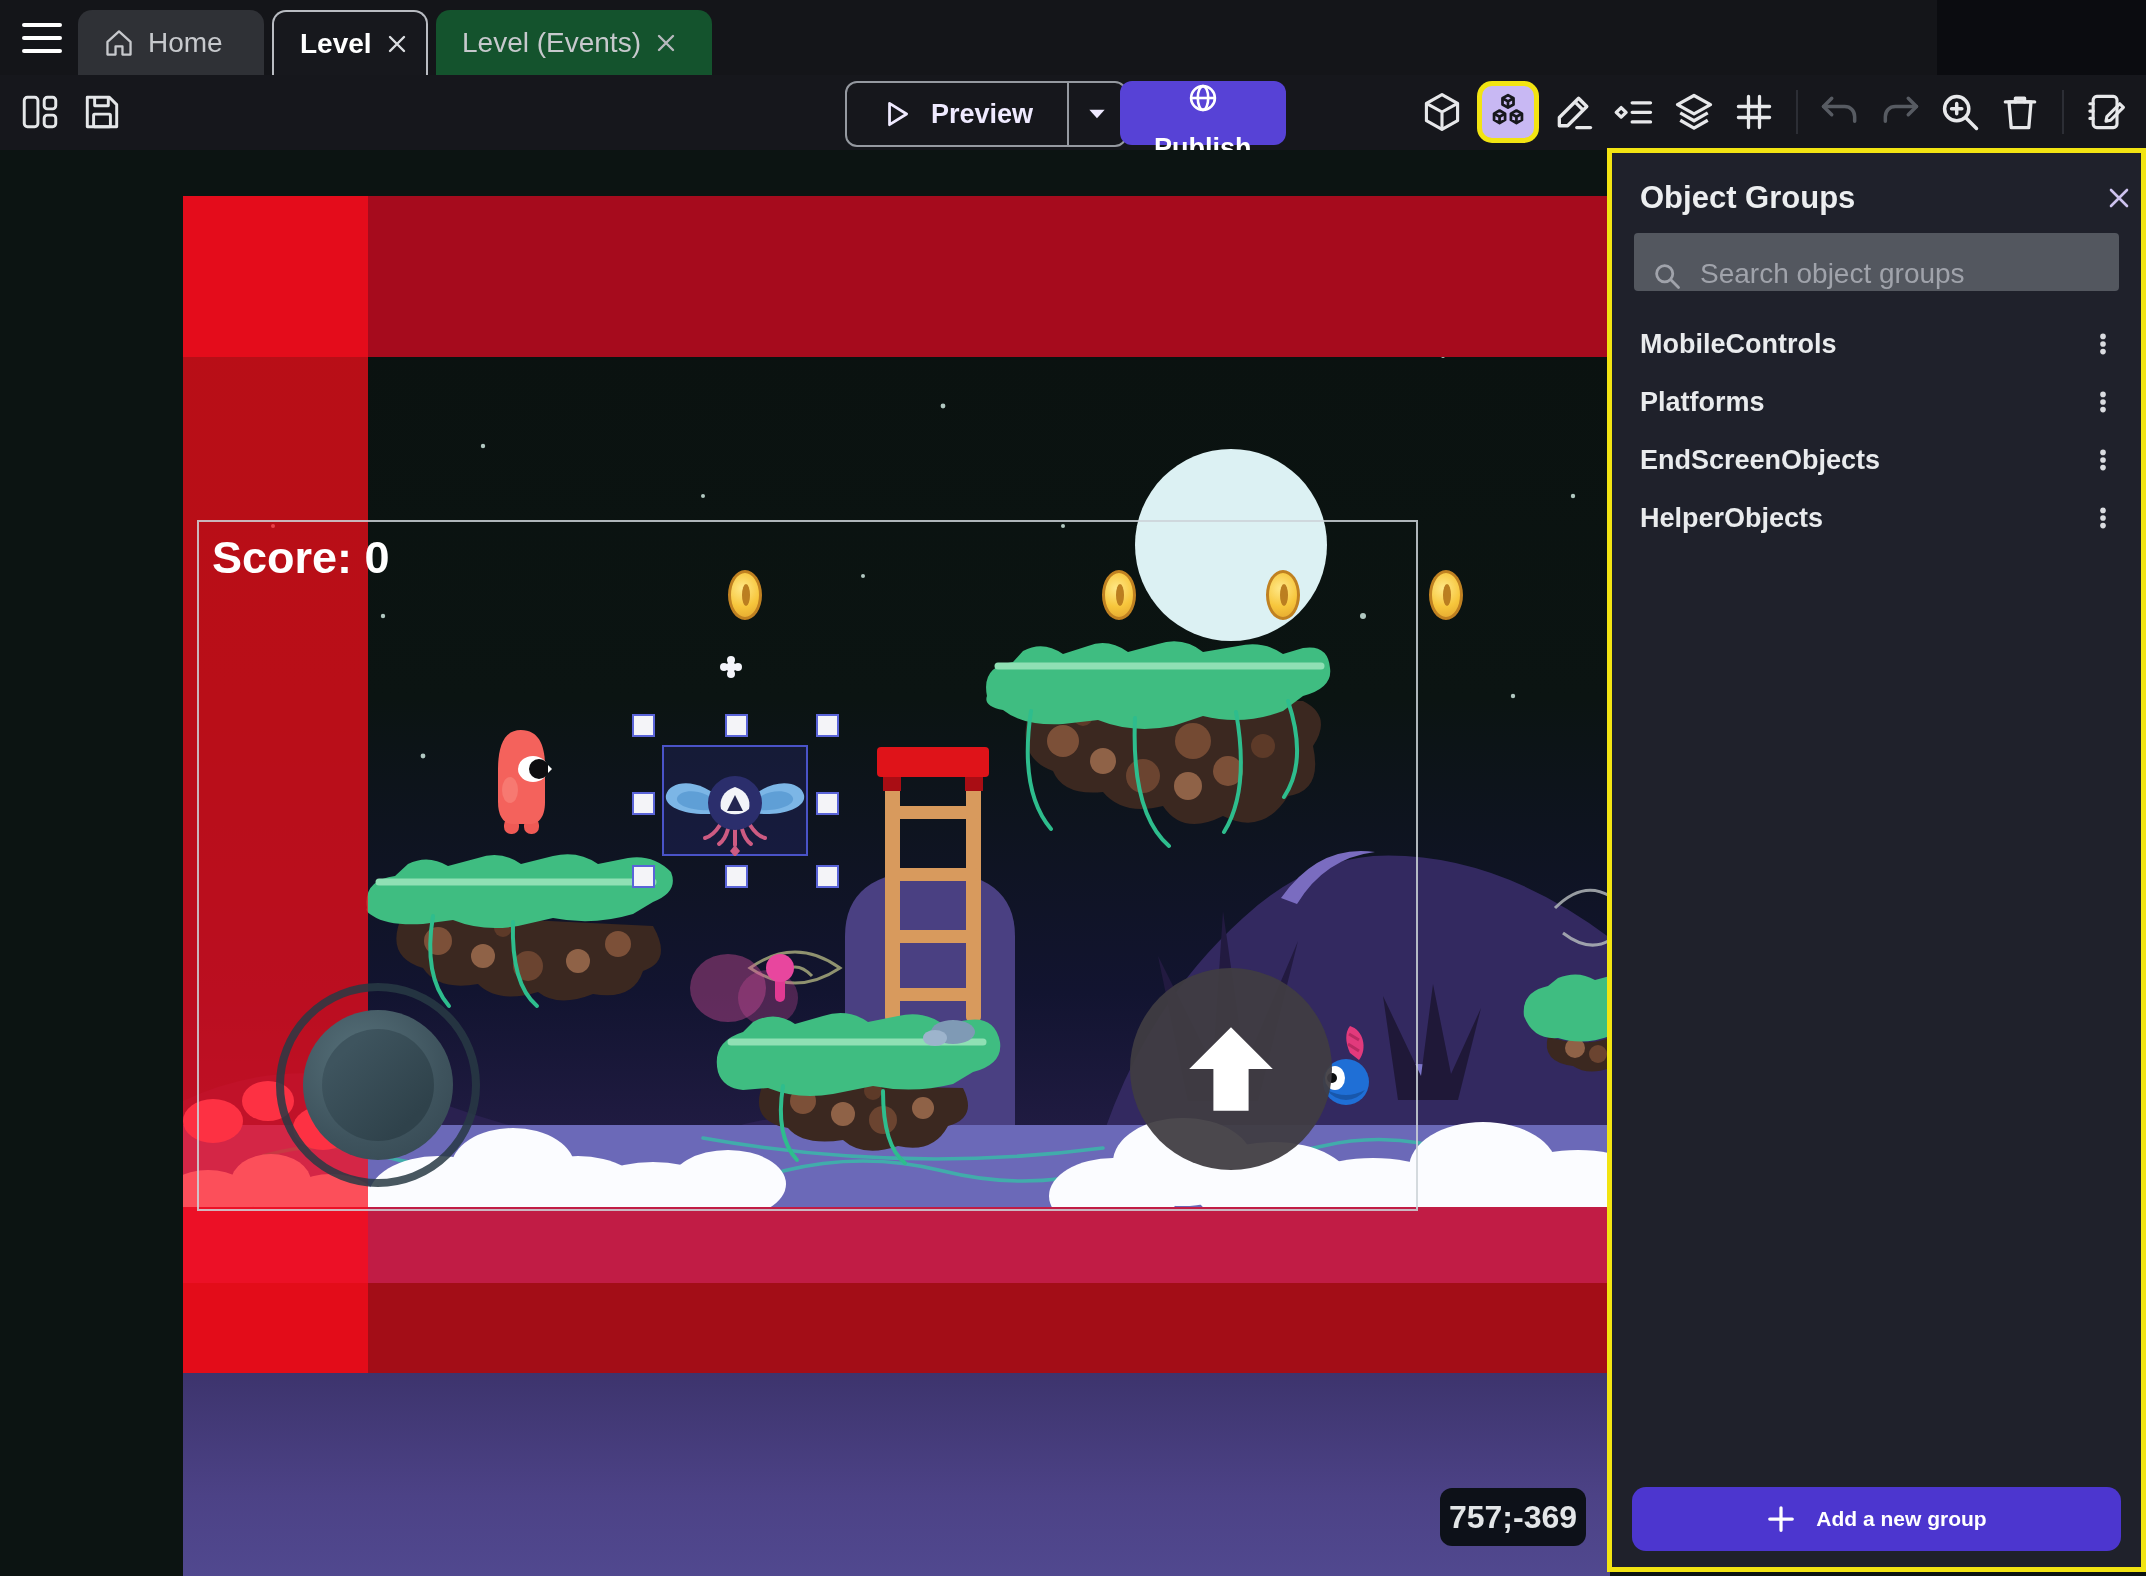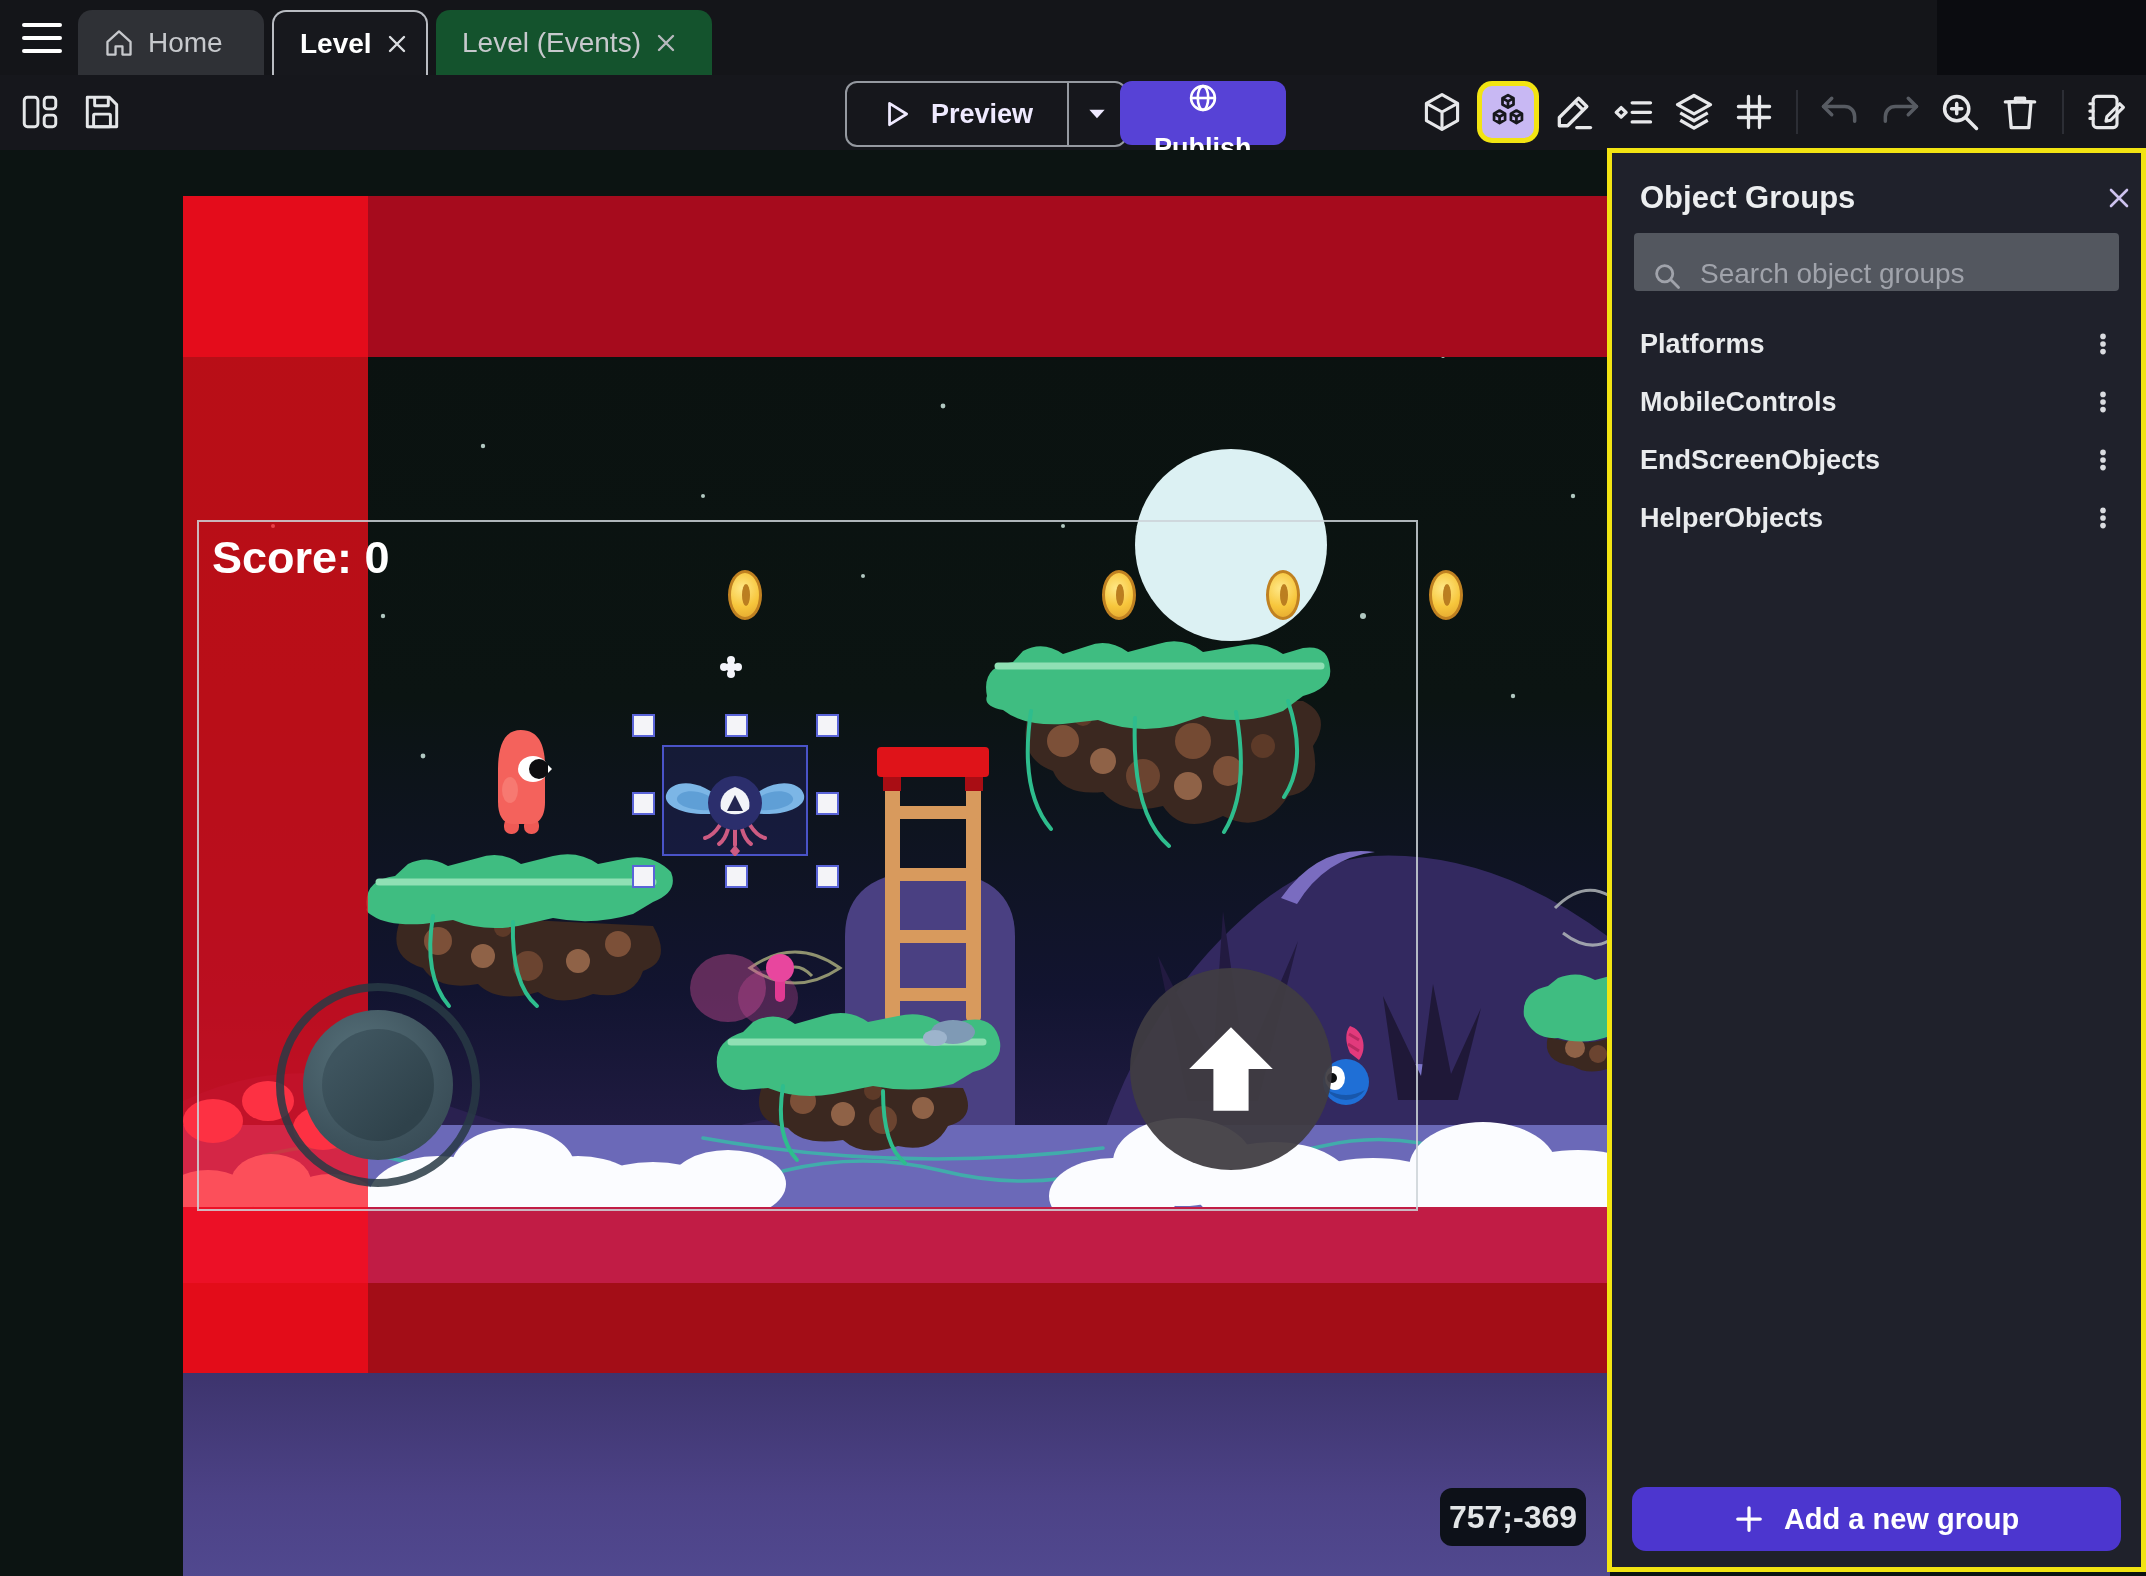--- a/index.html
+++ b/index.html
@@ -50,21 +50,21 @@
   #panel-header{position:absolute;left:0;top:10px;right:0;height:70px;display:flex;align-items:center;justify-content:space-between;padding:0 8px 0 28px;box-sizing:border-box;}
   #panel-title{font-size:31px;font-weight:600;color:#eceef0;}
   #panel-close{cursor:pointer;display:flex;align-items:center;}
   #search-box{position:absolute;left:22px;right:22px;top:80px;height:58px;background:#53575f;border-radius:4px;display:flex;align-items:flex-end;padding:0 18px;box-sizing:border-box;gap:16px;}
   #search-box input{flex:1;background:transparent;border:none;outline:none;font-size:28px;color:#e8eaec;font-family:"Liberation Sans",sans-serif;}
   #search-box input::placeholder{color:#a0a3ab;}
   #group-list{position:absolute;left:0;right:0;top:162px;}
   .group-row{height:58px;display:flex;align-items:center;justify-content:space-between;padding:0 16px 0 28px;cursor:pointer;}
   .group-row .name{font-size:27px;font-weight:600;color:#e9ebed;}
   .kebab{width:44px;height:44px;display:flex;align-items:center;justify-content:center;cursor:pointer;}
-  #add-group-btn{position:absolute;left:20px;right:20px;bottom:16px;height:64px;border-radius:14px;background:#4c36cf;display:flex;align-items:center;justify-content:center;gap:20px;color:#fff;font-size:29px;font-weight:700;cursor:pointer;}
+  #add-group-btn{position:absolute;left:20px;right:20px;bottom:16px;height:64px;border-radius:14px;background:#4c36cf;display:flex;align-items:center;justify-content:center;gap:20px;color:#fff;font-size:21px;font-weight:700;cursor:pointer;}
   svg{display:block;}
 </style>
 </head>
 <body>
 
 <div id="tabbar">
   <div class="hamburger">
     <svg width="44" height="36" viewBox="0 0 44 36">
         <g stroke="#ffffff" stroke-width="4" stroke-linecap="round">
           <line x1="4" y1="5" x2="40" y2="5"></line>
@@ -504,31 +504,31 @@
     <span>
       <svg width="30" height="30" viewBox="0 0 26 26" fill="none" stroke="#a0a3ab" stroke-width="2.4" stroke-linecap="round">
           <circle cx="11" cy="11" r="7"></circle>
           <path d="M16.5 16.5 L23 23"></path>
         </svg>
     </span>
     <input type="text" placeholder="Search object groups" style="">
   </div>
   <div id="group-list">
     <div class="group-row">
-      <span class="name">Platforms</span>
+      <span class="name">MobileControls</span>
       <span class="kebab">
         <svg width="26" height="26" viewBox="0 0 24 24" fill="#dadce0">
             <circle cx="12" cy="5" r="2.6"></circle>
             <circle cx="12" cy="12" r="2.6"></circle>
             <circle cx="12" cy="19" r="2.6"></circle>
           </svg>
       </span>
     </div>
     <div class="group-row">
-      <span class="name">MobileControls</span>
+      <span class="name">Platforms</span>
       <span class="kebab">
         <svg width="26" height="26" viewBox="0 0 24 24" fill="#dadce0">
             <circle cx="12" cy="5" r="2.6"></circle>
             <circle cx="12" cy="12" r="2.6"></circle>
             <circle cx="12" cy="19" r="2.6"></circle>
           </svg>
       </span>
     </div>
     <div class="group-row">
       <span class="name">EndScreenObjects</span>

